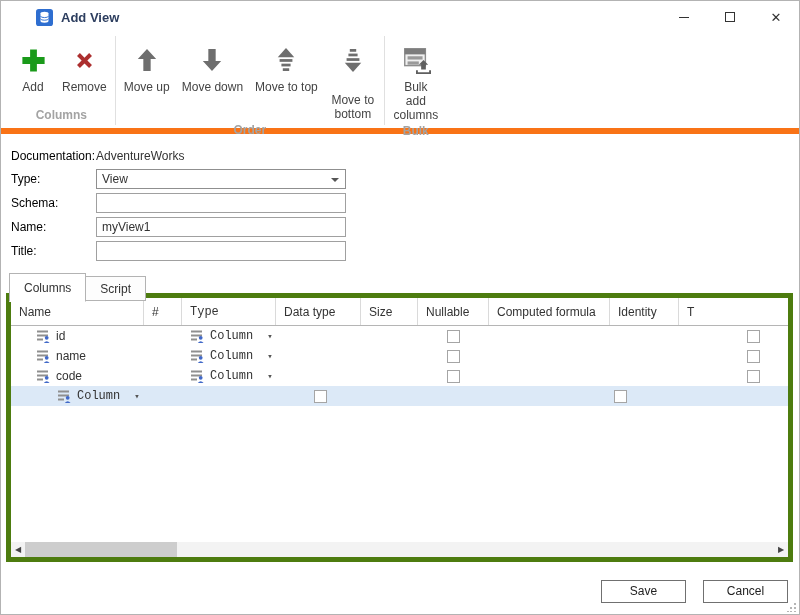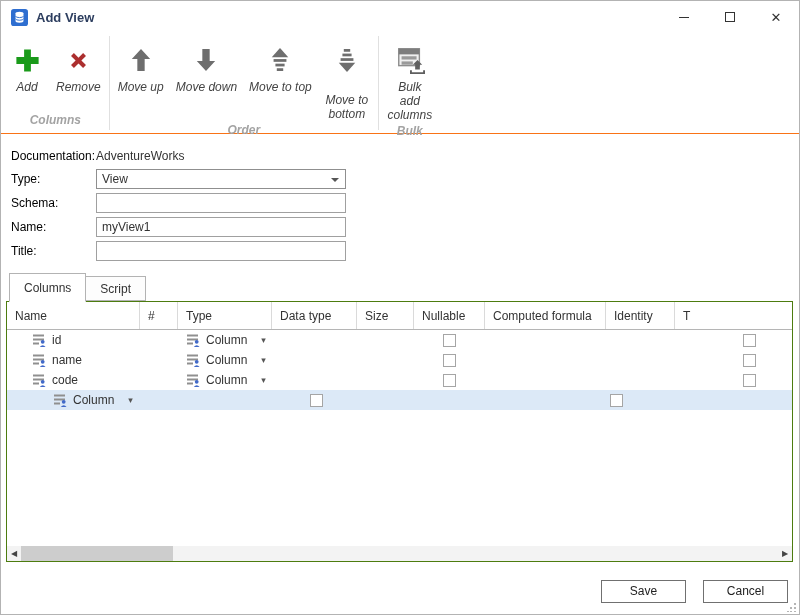--- a/index.html
+++ b/index.html
@@ -3,30 +3,30 @@
 <meta charset="utf-8">
 <style>
   * { box-sizing: border-box; }
   html,body { margin:0; padding:0; background:#e8e8e8; }
   .window {
     position:relative; width:800px; height:615px; background:#fff;
     border:1px solid #b3b3b3; font-family:"Liberation Sans", sans-serif;
     font-size:12px; color:#333; overflow:hidden;
   }
   
-  .titlebar { height:32px; display:flex; align-items:center; padding-left:10px; }
+  .titlebar { height:32px; display:flex; align-items:center; padding-left:10px;margin-left:25px; }
   .app-icon { width:17px; height:17px; flex:0 0 auto; }
   .window-title { font-weight:bold; font-size:13px; color:#2d3e5f; margin-left:8px; }
   .win-controls { margin-left:auto; display:flex; height:100%; }
   .win-btn { width:46px; display:flex; align-items:center; justify-content:center; cursor:default; }
   .min-glyph { width:10px; height:1px; background:#333; }
   .max-glyph { width:10px; height:10px; border:1px solid #333; }
   .close-glyph { font-size:13px; color:#333; line-height:1; }
   
-  .ribbon { position:relative; height:101px; border-bottom:1px solid #f97316; display:flex; padding-left:3px;font-style:italic; }
+  .ribbon { position:relative; height:101px; border-bottom:6px solid #f97316; display:flex; padding-left:9px; }
   .rgroup { display:flex; flex-direction:column; }
   .rbuttons { display:flex; flex:1; align-items:flex-start; }
   .rbtn { display:flex; flex-direction:column; align-items:center; padding:7px 6px 0 6px; cursor:default; }
   .ricon { height:40px; display:flex; align-items:center; justify-content:center; }
   .rlabel { text-align:center; line-height:14px; color:#444; }
   .group-label { text-align:center; color:#a3a3a3; font-weight:bold; padding:2px 0 6px 0; }
   .rsep { width:1px; background:#e0e0e0; margin:3px 2px 3px 2px; }
   .w-add { min-width:46px; } .w-remove { min-width:56px; }
   .w-mup { min-width:58px; } .w-mdown { min-width:66px; }
   .w-mtop { min-width:70px; } .w-mbottom { width:58px;gap:13px; }
@@ -36,27 +36,27 @@
   .form-value { position:absolute; left:95px; color:#333; }
   .field { position:absolute; left:95px; width:250px; height:20px; border:1px solid #a0a0a0; background:#fff; padding:0 18px 0 5px; line-height:18px; }
   .combo { border-color:#8f8f8f; }
   .combo-arrow { position:absolute; right:6px; top:8px; width:0; height:0; border-left:4px solid transparent; border-right:4px solid transparent; border-top:4px solid #555; }
   
   .tabs { position:absolute; top:272px; left:8px; display:flex; align-items:flex-end; z-index:3; }
   .tab { border:1px solid #b3b3b3; background:#fff; padding:0 14px; display:flex; align-items:center; cursor:default; }
   .tab.active { height:29px; border-bottom:1px solid #fff; margin-bottom:-1px; }
   .tab.inactive { height:25px; border-left:none; background:#fdfdfd; }
   
-  .tablewrap { position:absolute; top:300px; left:5px; width:787px; bottom:52px; border:1px solid #4d7c0f; background:#fff; overflow:hidden; }
+  .tablewrap { position:absolute; top:292px; left:5px; width:787px; bottom:52px; border:5px solid #4d7c0f; background:#fff; overflow:hidden; }
   .thead { display:flex; height:28px; border-bottom:1px solid #b5b5b5; }
   .th { padding:7px 0 0 8px; border-right:1px solid #dadada; white-space:nowrap; overflow:hidden; color:#333; cursor:default; }
   .tr { display:flex; height:20px; align-items:center; }
   .tr.selected { background:#dce9f7; }
   .td { height:100%; display:flex; align-items:center; overflow:hidden; }
-  .c0 { width:133px; } .c1 { width:38px; } .c2 { width:94px; } .c3 { width:85px; }
+  .c0 { width:133px; } .c1 { width:38px; } .c2 { width:94px;font-family:Liberation Mono, monospace; } .c3 { width:85px; }
   .c4 { width:57px; } .c5 { width:71px; } .c6 { width:103px; } .c7 { width:121px; }
   .c8 { width:69px; } .c9 { flex:1; }
   .name-cell { padding-left:25px; }
   .name-cell .rowicon, .type-cell .rowicon { margin-right:6px; flex:0 0 auto; }
   .type-cell { padding-left:8px; }
   .chev { color:#555; font-size:9px; margin-left:14px; }
   .checkbox { width:13px; height:13px; border:1px solid #a5a5a5; background:#fff; }
   .cb-null { margin-left:29px; } .cb-ident { margin-left:34px; }
   .editbox { border:1px dotted #222; background:#fff; padding:1px 3px; margin-left:-1px; line-height:14px; }
   .editbox .sel { background:#3094f5; color:#fff; }

